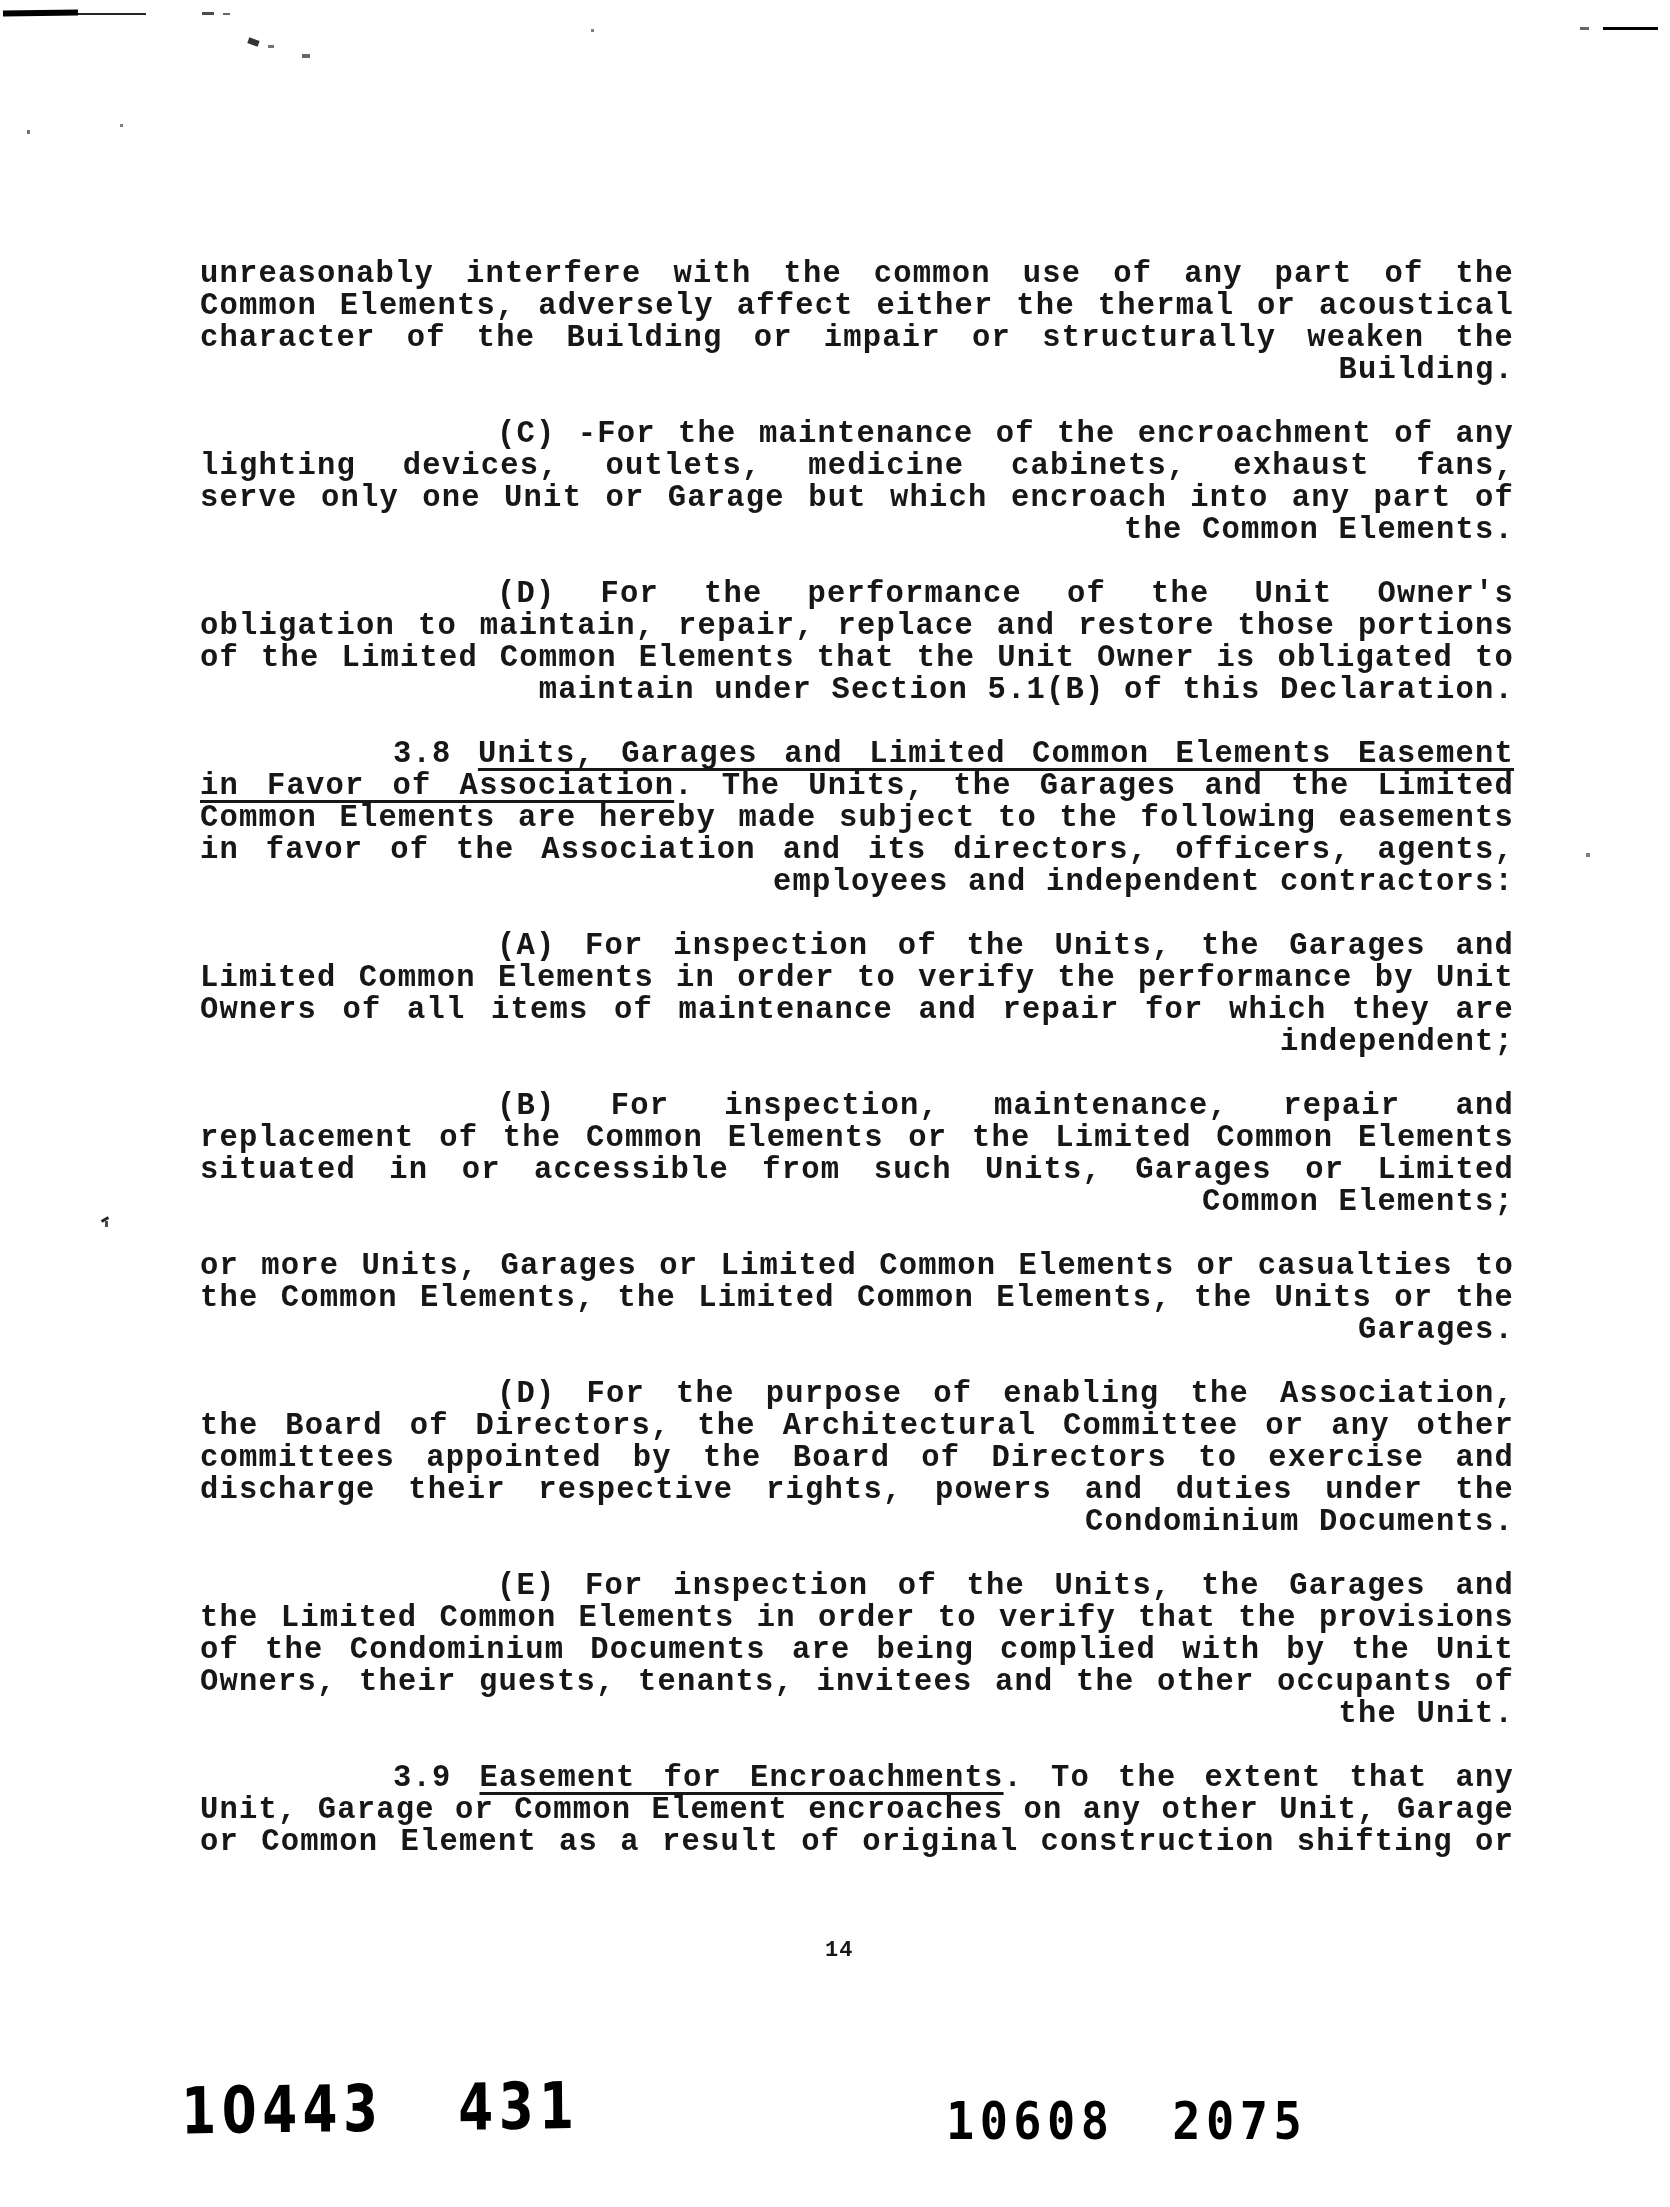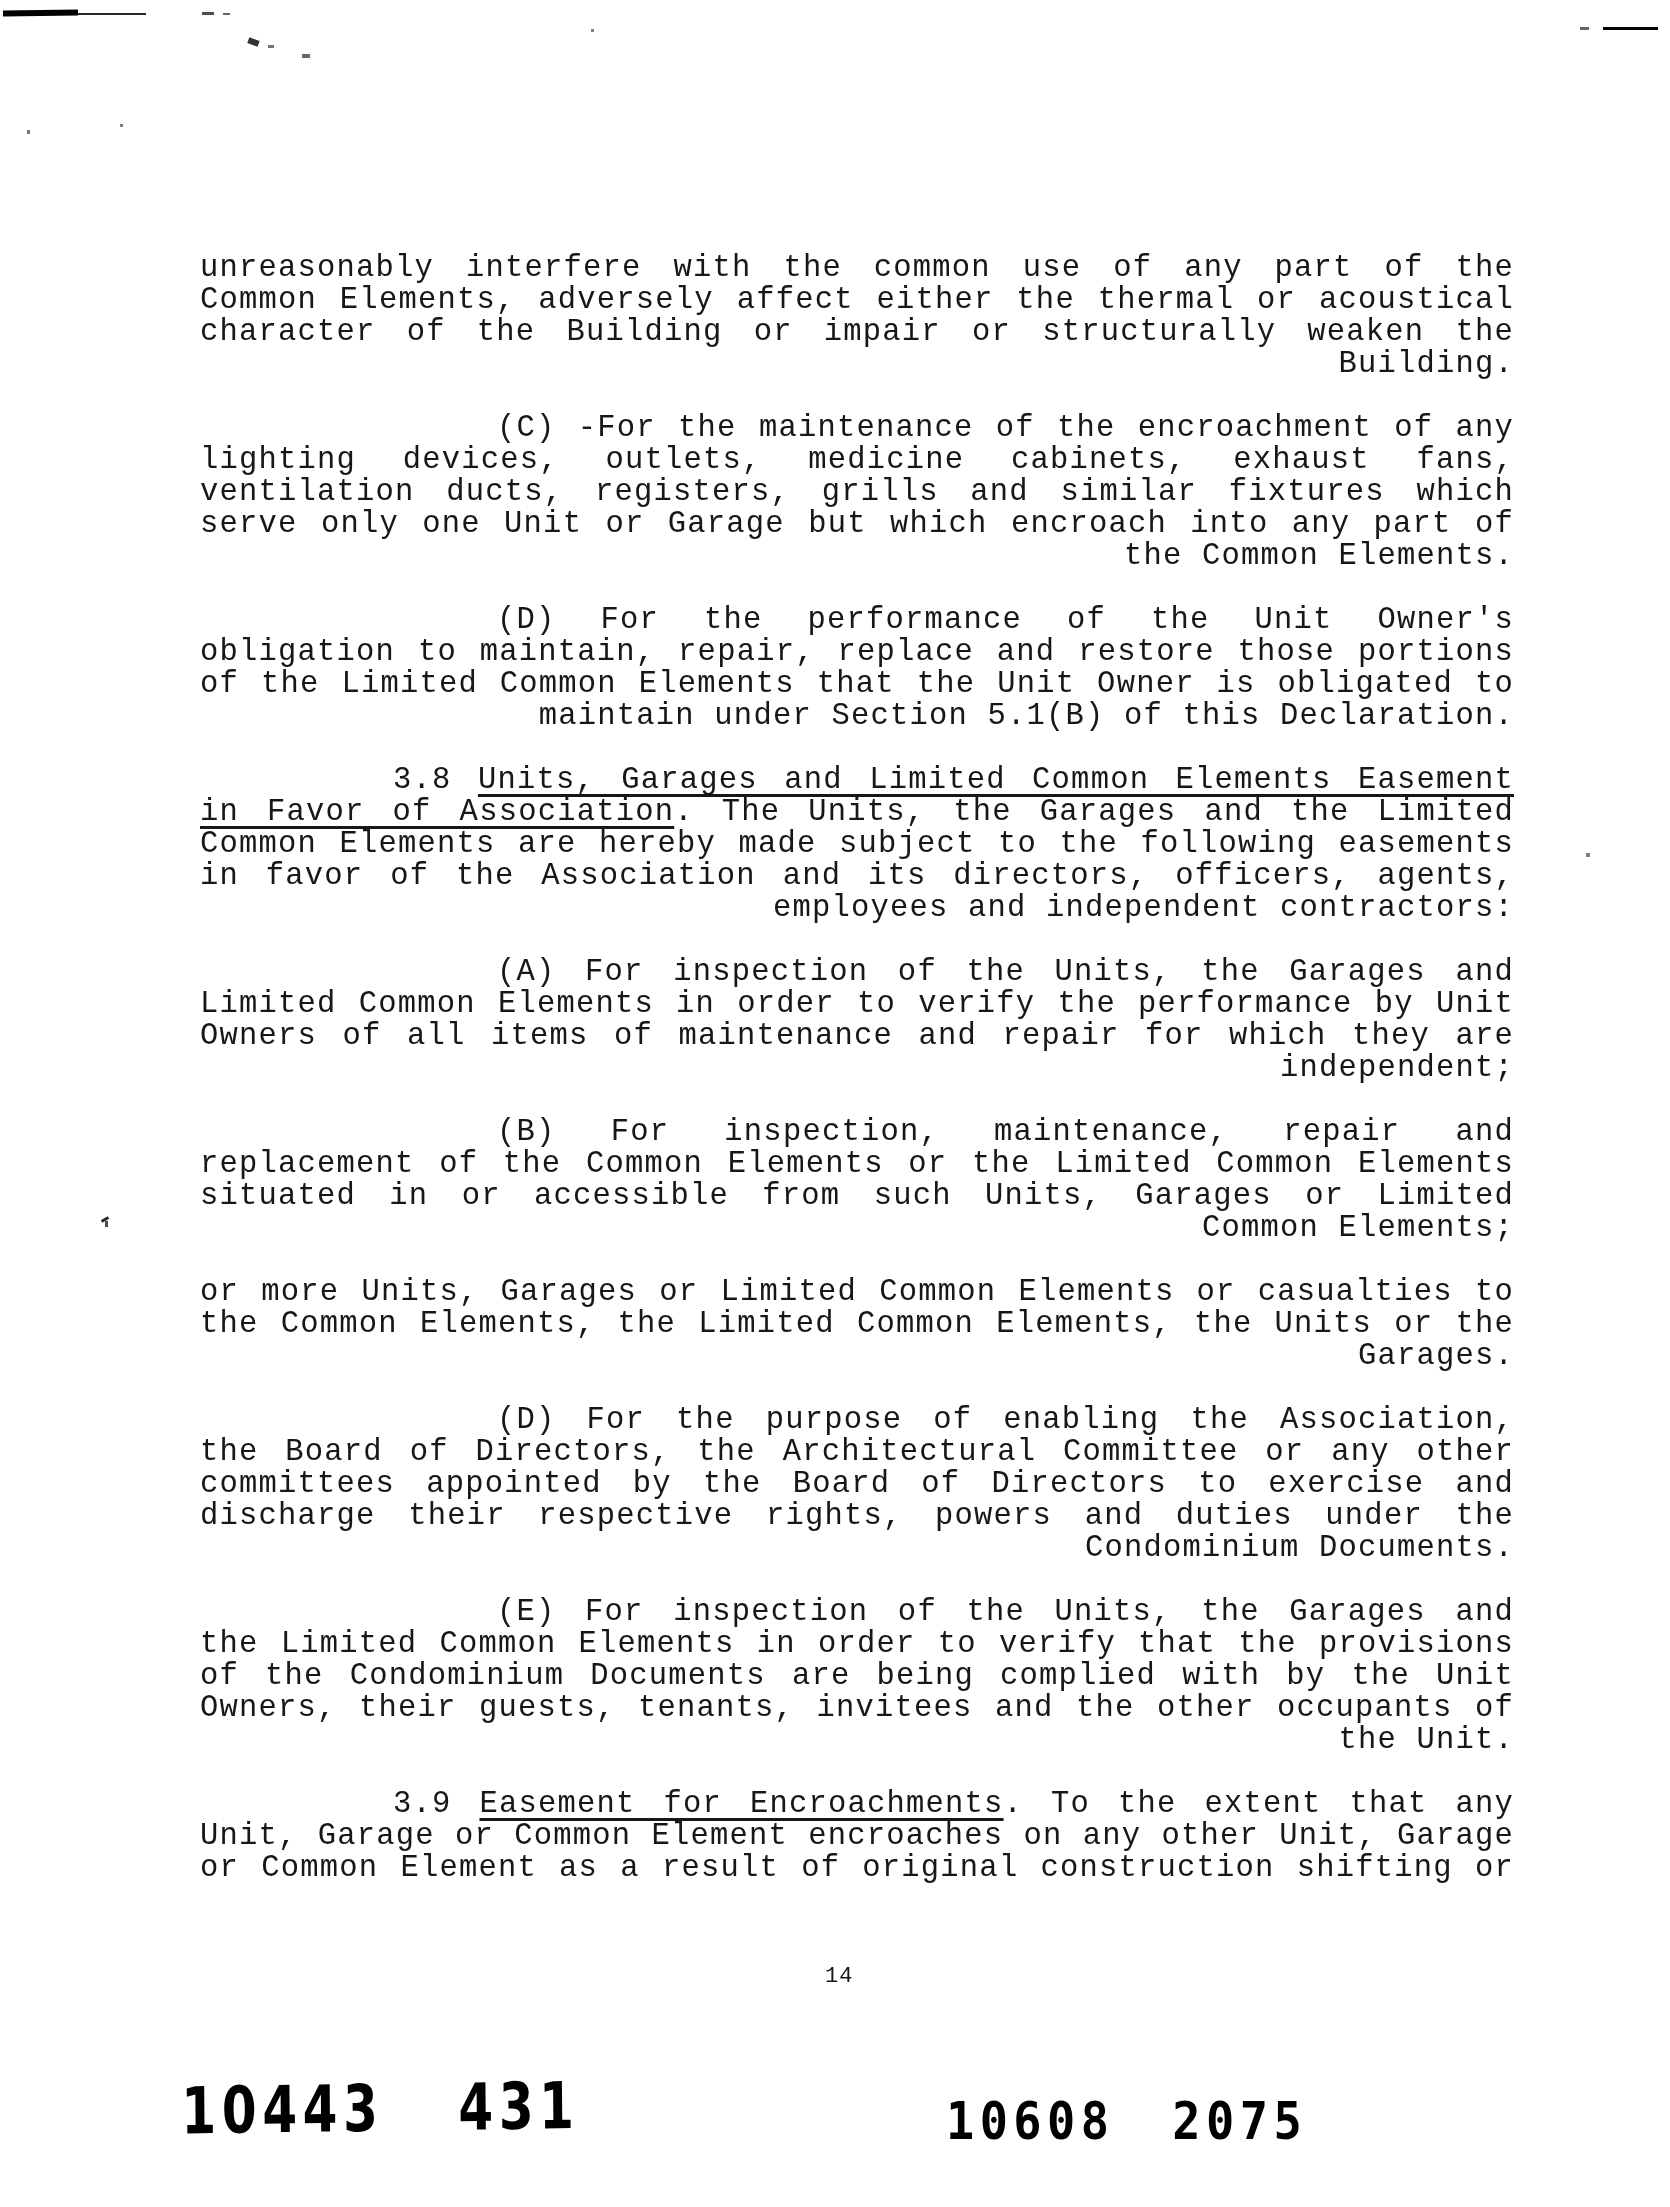--- a/index.html
+++ b/index.html
@@ -7,26 +7,26 @@
   body {
     width: 1671px; height: 2208px;
     position: relative;
     background: #ffffff;
     font-family: "Liberation Mono", "DejaVu Sans Mono", monospace;
     color: #171717;
     overflow: hidden;
   }
   .doc {
     position: absolute;
-    left: 200px; top: 252px;
+    left: 200px; top: 258px;
     width: 1314px;
     font-size: 30.5px;
     line-height: 32px;
     letter-spacing: 1.2px;
-    font-weight: normal;
+    font-weight: bold;
   }
   .para { margin-bottom: 32px; }
   .para:last-child { margin-bottom: 17px; }
   .line { text-align: right; }
   .line.just { text-align: justify; text-align-last: justify; }
   .line.indent-letter { padding-left: 297px; }
   .line.indent-section { padding-left: 193px; }
   .ul {
     text-decoration: underline;
     text-decoration-thickness: 3px;
@@ -86,21 +86,20 @@
   <div id="doc-body">
       <div class="para">
         <div class="line just"><span>unreasonably interfere with the common use of any part of the</span></div>
         <div class="line just"><span>Common Elements, adversely affect either the thermal or acoustical</span></div>
         <div class="line just"><span>character of the Building or impair or structurally weaken the</span></div>
         <div class="line"><span>Building.</span></div>
       </div>
       <div class="para">
         <div class="line indent-letter just"><span>(C)  -For the maintenance of the encroachment of any</span></div>
         <div class="line just"><span>lighting devices, outlets, medicine cabinets, exhaust fans,</span></div>
-        <div class="line just"><span>ventilation ducts, registers, grills and similar fixtures which</span></div>
         <div class="line just"><span>serve only one Unit or Garage but which encroach into any part of</span></div>
         <div class="line"><span>the Common Elements.</span></div>
       </div>
       <div class="para">
         <div class="line indent-letter just"><span>(D)  For the performance of the Unit Owner's</span></div>
         <div class="line just"><span>obligation to maintain, repair, replace and restore those portions</span></div>
         <div class="line just"><span>of the Limited Common Elements that the Unit Owner is obligated to</span></div>
         <div class="line"><span>maintain under Section 5.1(B) of this Declaration.</span></div>
       </div>
       <div class="para">

